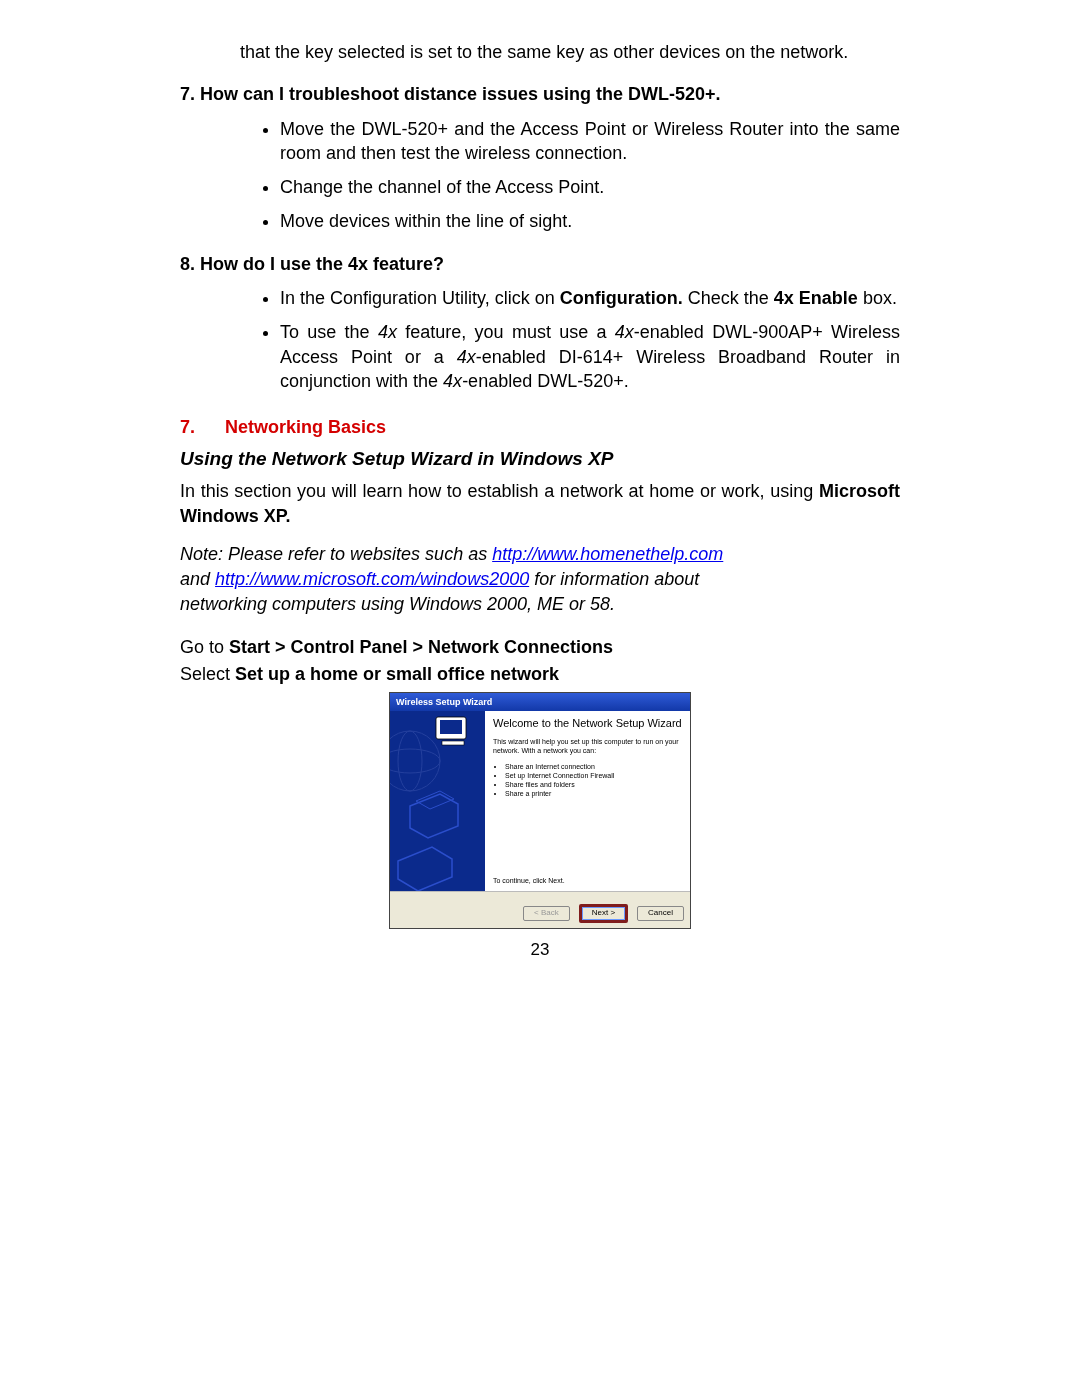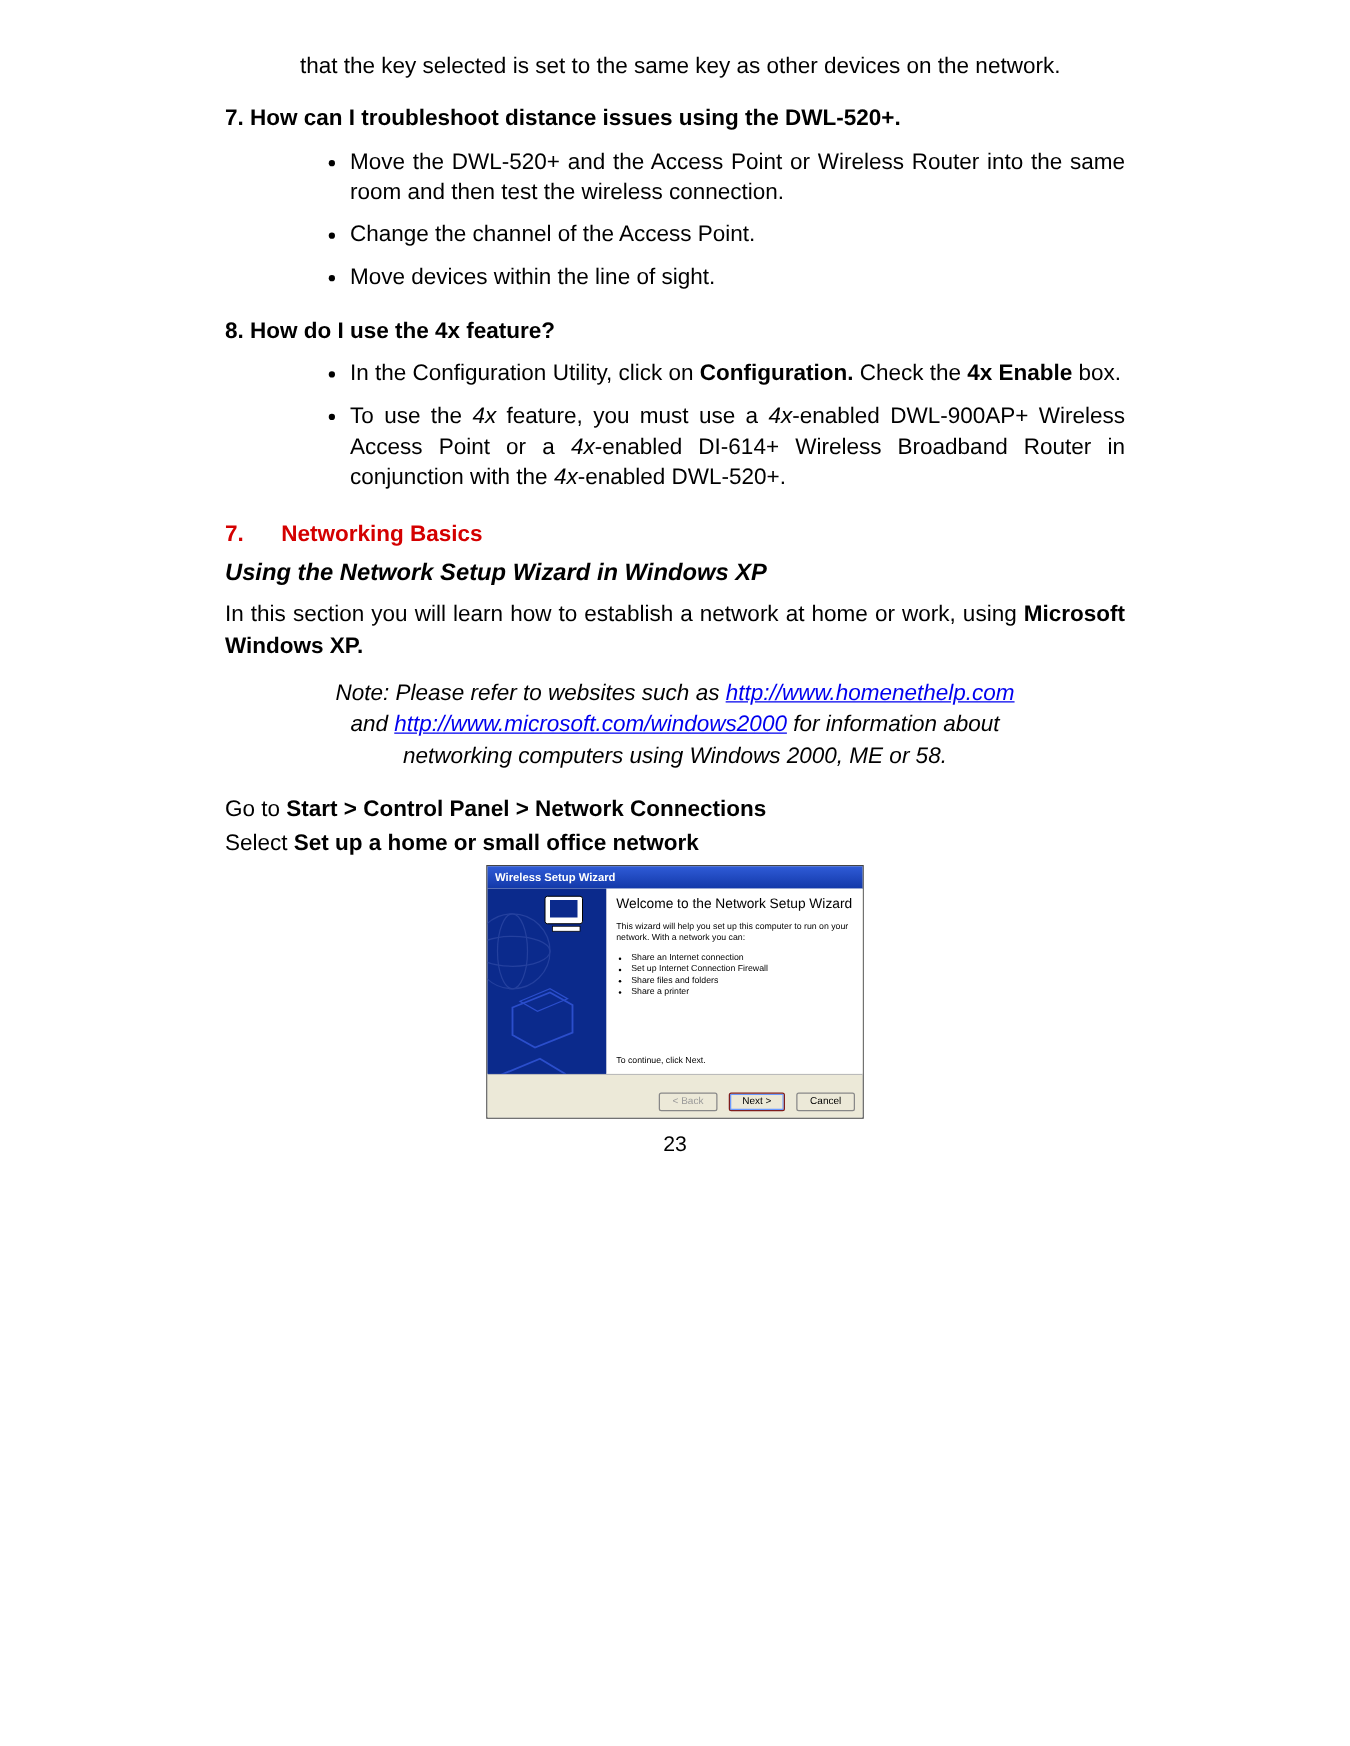--- a/index.html
+++ b/index.html
@@ -48,21 +48,20 @@
     font-style: italic;
     font-weight: bold;
     font-size: 19px;
     margin: 4px 0 8px 0;
   }
   .body-para {
     margin: 0 0 14px 0;
     text-align: justify;
   }
   .note-block {
-    text-align: center;
     font-style: italic;
     margin: 4px 0 18px 0;
     line-height: 1.4;
   }
   a.link {
     color: #0000ee;
     text-decoration: underline;
   }
   .bold { font-weight: bold; }
 
@@ -76,21 +75,21 @@
     background: linear-gradient(#2f5bd7, #1238a8);
     color: #fff;
     font-weight: bold;
     font-size: 9px;
     padding: 3px 6px;
     font-family: Tahoma, Arial, sans-serif;
   }
   .wiz-body {
     display: flex;
     background: #ece9d8;
-    height: 148px;
+    height: 180px;
   }
   .wiz-left {
     width: 95px;
     background: #0b2a8c;
     position: relative;
     overflow: hidden;
   }
   .wiz-left svg { position:absolute; top:0; left:0; }
   .wiz-right {
     flex: 1;
@@ -119,21 +118,21 @@
     display:inline-block;
     font-family: Liberation Sans, sans-serif;
     font-size:8px;
     background:#ece9d8;
     border:1px solid #888;
     border-radius:2px;
     padding:1px 10px;
     margin-left:4px;
     color:#000;
   }
-  .wiz-btn.primary { border:1px solid #7f1d1d; box-shadow:0 0 0 1px #6a99ff inset;}
+  .wiz-btn.primary { border:3px solid #7f1d1d; box-shadow:0 0 0 1px #6a99ff inset;}
   .wiz-btn.disabled { color:#999; }
   .page-num {
     text-align:center;
     font-size:17px;
     margin-top:4px;
   }
 </style>
 </head>
 <body>
 

